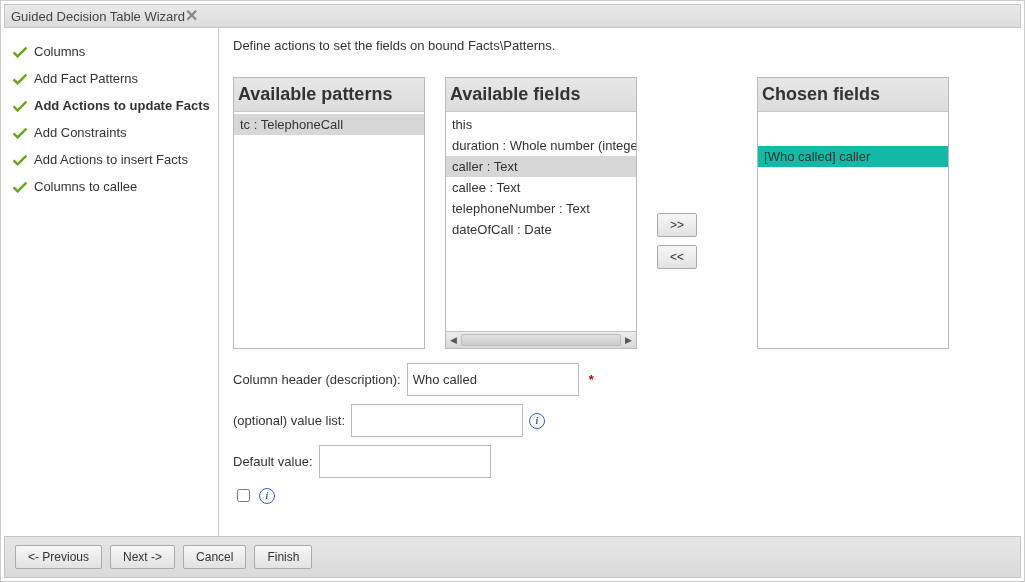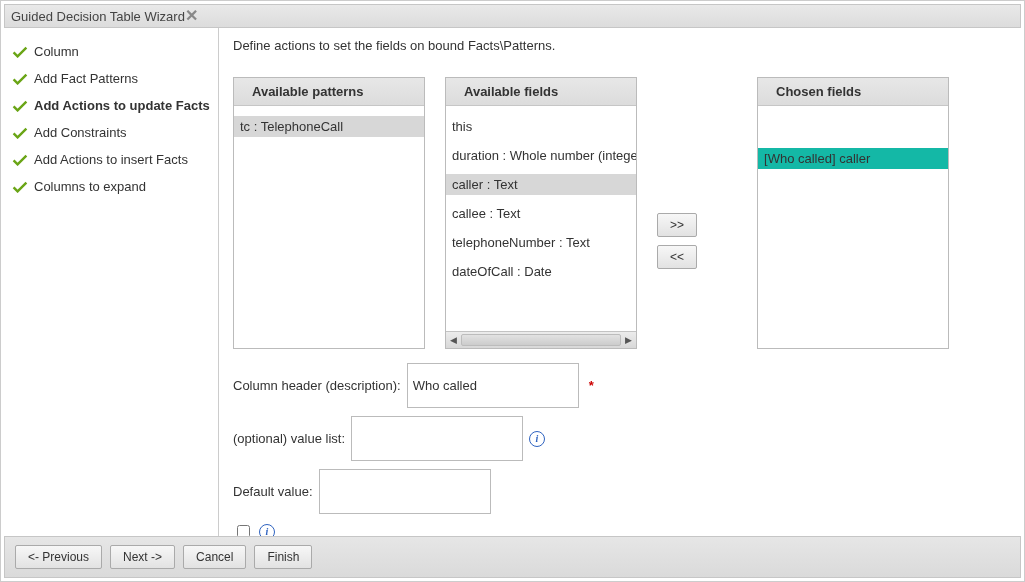--- a/index.html
+++ b/index.html
@@ -80,36 +80,35 @@
   }
   .listbox {
     border: 1px solid #bbb;
     background: #fff;
     display: flex;
     flex-direction: column;
   }
   .listbox .lb-head {
     background: linear-gradient(to bottom,#e7e7e7,#dcdcdc);
     border-bottom: 1px solid #c6c6c6;
-    padding: 6px 18px;
+    padding: 6px 4px;
     font-weight: bold;
-    font-size: 13px;
+    font-size: 18px;
   }
   .listbox .lb-body {
     flex: 1;
     overflow: hidden;
     padding: 2px 0;
     position: relative;
   }
   .lb-item {
     padding: 3px 6px;
     white-space: nowrap;
     cursor: pointer;
     overflow: hidden;
-    margin-top: 8px;
   }
   .lb-item.selected {
     background: #d7d7d7;
   }
   .lb-item.chosen-sel {
     background: #14b8a6;
   }
   .col-patterns { width: 190px; height: 270px; }
   .col-fields   { width: 190px; height: 270px; }
   .col-chosen   { width: 190px; height: 270px; gap: 32px; }
@@ -159,21 +158,21 @@
     align-items: center;
     gap: 6px;
     margin: 8px 0;
     font-size: 13px;
   }
   .form-row label {
     min-width: 0;
   }
   .form-row input[type="text"] {
     border: 1px solid #bbb;
-    padding: 14px 5px;
+    padding: 8px 5px;
     font-size: 13px;
     color:#333;
     font-family: inherit;
   }
   .req { color: #c00; font-weight: bold; margin-left: 4px;}
   .info-icon {
     width: 14px; height:14px;
     display:inline-flex; align-items:center; justify-content:center;
     border: 1.5px solid #2f63c0;
     border-radius: 50%;
@@ -205,21 +204,21 @@
 
   <div class="body">
 
     <div class="sidebar">
       <div class="step">
         <span class="tick">
             <svg viewBox="0 0 20 16">
               <polyline points="2,8 7,13 18,2" fill="none" stroke="#6aa516" stroke-width="3"></polyline>
             </svg>
           </span>
-        <span>Column</span>
+        <span>Columns</span>
       </div>
       <div class="step">
         <span class="tick">
             <svg viewBox="0 0 20 16">
               <polyline points="2,8 7,13 18,2" fill="none" stroke="#6aa516" stroke-width="3"></polyline>
             </svg>
           </span>
         <span>Add Fact Patterns</span>
       </div>
       <div class="step active">
@@ -245,21 +244,21 @@
             </svg>
           </span>
         <span>Add Actions to insert Facts</span>
       </div>
       <div class="step">
         <span class="tick">
             <svg viewBox="0 0 20 16">
               <polyline points="2,8 7,13 18,2" fill="none" stroke="#6aa516" stroke-width="3"></polyline>
             </svg>
           </span>
-        <span>Columns to expand</span>
+        <span>Columns to callee</span>
       </div>
     </div>
 
     <div class="main">
 
       <div class="descr">Define actions to set the fields on bound Facts\Patterns.</div>
 
       <div class="cols">
 
         <div class="listbox col-patterns">

